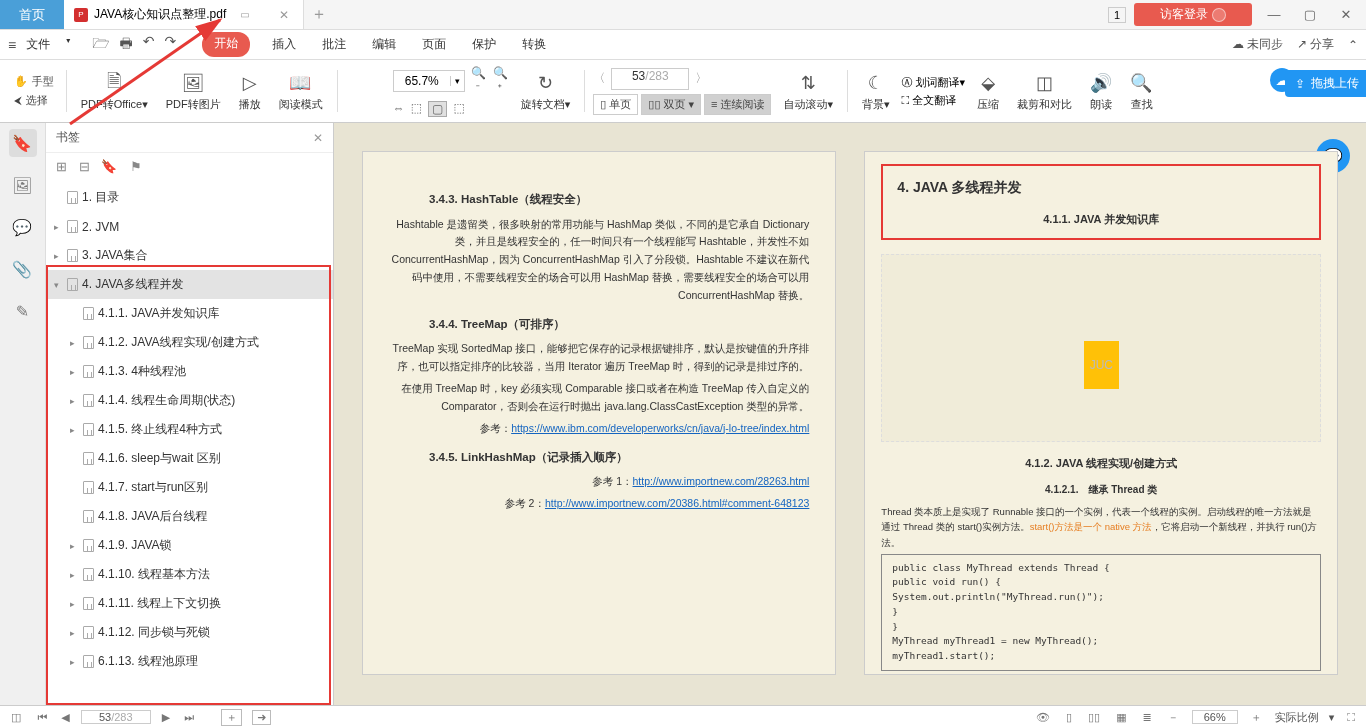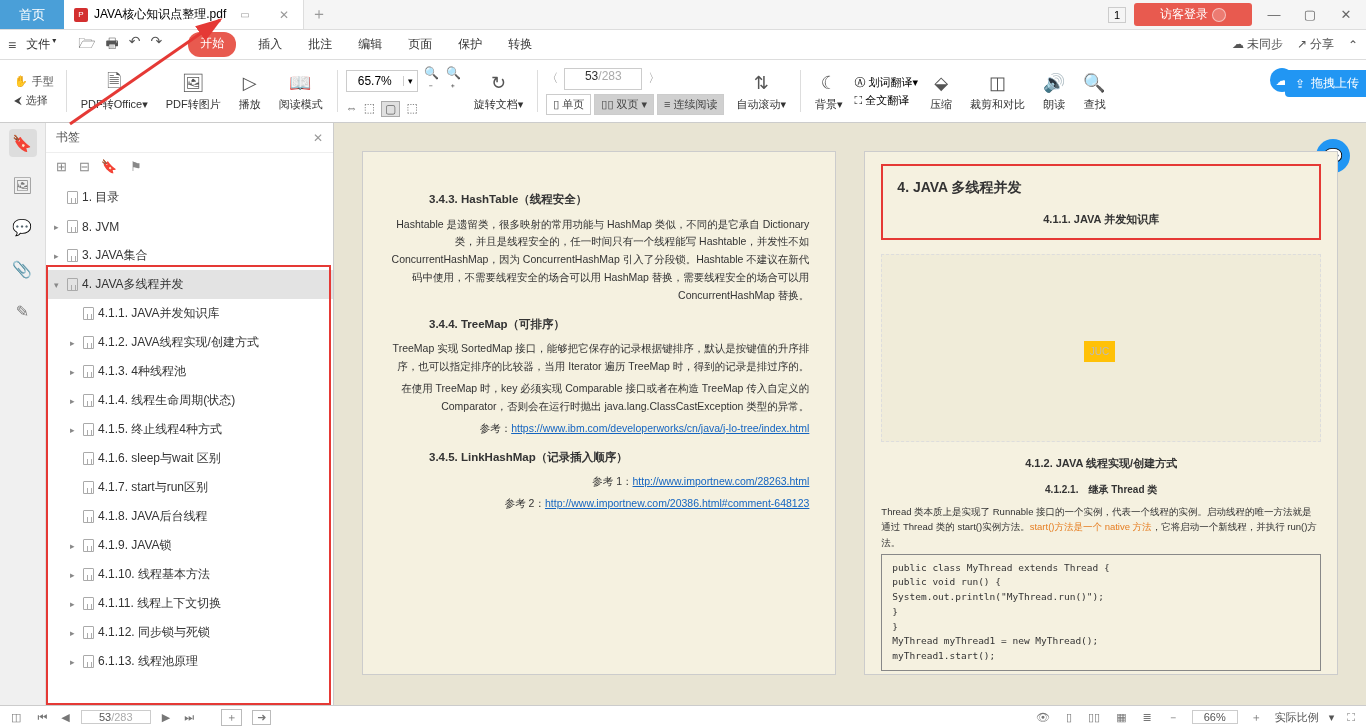--- a/index.html
+++ b/index.html
@@ -16,21 +16,21 @@
 .title-right { margin-left: auto; display: flex; align-items: center; gap: 8px; padding-right: 6px; }
 .badge-1 { border: 1px solid #ccc; padding: 1px 5px; font-size: 11px; }
 .login-btn { background: #e85a4f; color: #fff; padding: 3px 26px; border-radius: 3px; font-size: 12px; display: flex; align-items: center; gap: 4px; }
 .avatar-ph { width: 14px; height: 14px; border-radius: 50%; background: #fff3; border: 1px solid #fff8; }
 .win-btn { width: 28px; text-align: center; color: #666; font-size: 13px; }
 
 
 .menubar { height: 30px; display: flex; align-items: center; border-bottom: 1px solid #ddd; padding: 0 8px; gap: 2px; }
 .menu-left { display: flex; align-items: center; gap: 10px; }
 .hamburger { font-size: 14px; color: #555; }
-.file-menu { color: #333; display: flex; align-items: flex-start; gap: 2px; }
+.file-menu { color: #333; display: flex; align-items: flex-start; gap: 16px; }
 .qat { display: flex; gap: 10px; margin-left: 12px; color: #555; }
 .qat span { font-size: 14px; }
 .menu-tabs { display: flex; gap: 18px; margin-left: 24px; }
 .menu-tab { color: #333; padding: 4px 4px; }
 .menu-tab.active { background: #e85a4f; color: #fff; border-radius: 12px; padding: 3px 12px; }
 .menu-right { margin-left: auto; display: flex; gap: 14px; color: #555; align-items: center; }
 .cloud-i::before { content:"☁"; margin-right:3px; }
 .share-i::before { content:"↗"; margin-right:3px; }
 
 
@@ -78,21 +78,21 @@
 .pages { display: flex; gap: 28px; padding: 28px 28px; }
 .page { background: #f5f1e0; width: 490px; height: 524px; border: 1px solid #ccc; padding: 28px 26px 20px; font-size: 11px; color: #333; line-height: 1.7; position: relative; }
 .page h4 { font-size: 11.5px; font-weight: bold; margin: 10px 0 6px 40px; }
 .page p { margin: 4px 0; font-size: 10.5px; text-align: right; }
 .page a { color: #1565c0; text-decoration: underline; }
 .page-right { padding: 12px 16px 16px; }
 .r-header-box { border: 2px solid #e53935; padding: 10px 14px 10px; margin-bottom: 14px; }
 .r-title { font-size: 14px; font-weight: bold; margin-bottom: 10px; }
 .r-sub { font-size: 11px; font-weight: bold; text-align: center; }
 .mindmap { width: 100%; height: 188px; background: #f0ecd9; border: 1px dashed #ddd; display: flex; align-items: center; justify-content: center; color: #bbb; font-size: 8px; position:relative; }
-.mm-center { background:#ffc107; padding:2px 6px; font-size:10px; position:absolute; left:46%; top:46%; }
+.mm-center { background:#ffc107; padding:14px 6px; font-size:12px; position:absolute; left:46%; top:46%; }
 .r-h4 { font-size: 11px; font-weight: bold; text-align: center; margin: 12px 0 8px; }
 .r-h5 { font-size: 10px; font-weight: bold; text-align: center; margin: 6px 0; }
 .r-text { font-size: 9.5px; line-height: 1.6; }
 .orange { color: #e67e22; }
 .code-box { border: 1px solid #888; padding: 6px 10px; font-size: 9.5px; font-family: Consolas, monospace; line-height: 1.55; margin-top: 4px; }
 .float-fab { position: absolute; right: 16px; bottom: 540px; top:16px; width: 34px; height: 34px; background: #2196f3; border-radius: 50%; color: #fff; display:flex;align-items:center;justify-content:center; font-size:16px; }
 
 
 .status { height: 23px; border-top: 1px solid #ccc; display: flex; align-items: center; padding: 0 8px; gap: 10px; font-size: 11px; color: #555; }
 .status .nav-g { display: flex; align-items: center; gap: 8px; }
@@ -187,21 +187,21 @@
     </div>
   <div class="rib-group">
       <span class="ic">▷</span>
       <span class="lb">播放</span>
     </div>
   <div class="rib-group">
       <span class="ic">📖</span>
       <span class="lb">阅读模式</span>
     </div>
   <div class="rib-sep"></div>
-  <div style="display:flex;flex-direction:column;gap:4px;">
+  <div style="display:flex;flex-direction:column;gap:4px;margin-left:47px;">
     <div style="display:flex;align-items:center;gap:4px;">
       <div class="zoom-box">
           <span class="zoom-val">65.7%</span>
           <span class="zoom-dd">▾</span>
         </div>
       <span class="zicon">🔍⁻</span>
       <span class="zicon">🔍⁺</span>
     </div>
     <div style="display:flex;gap:6px;color:#666;">
       <span>⇔</span>
@@ -285,21 +285,21 @@
     </div>
     <div class="bm-tree">
       <div class="bm-item">
           <span class="exp"> </span>
           <span class="bki"></span>
           <span>1. 目录</span>
         </div>
       <div class="bm-item">
           <span class="exp">▸</span>
           <span class="bki"></span>
-          <span>8. JVM</span>
+          <span>2. JVM</span>
         </div>
       <div class="bm-item">
           <span class="exp">▸</span>
           <span class="bki"></span>
           <span>3. JAVA集合</span>
         </div>
       <div class="bm-item sel">
           <span class="exp">▾</span>
           <span class="bki"></span>
           <span>4. JAVA多线程并发</span>

